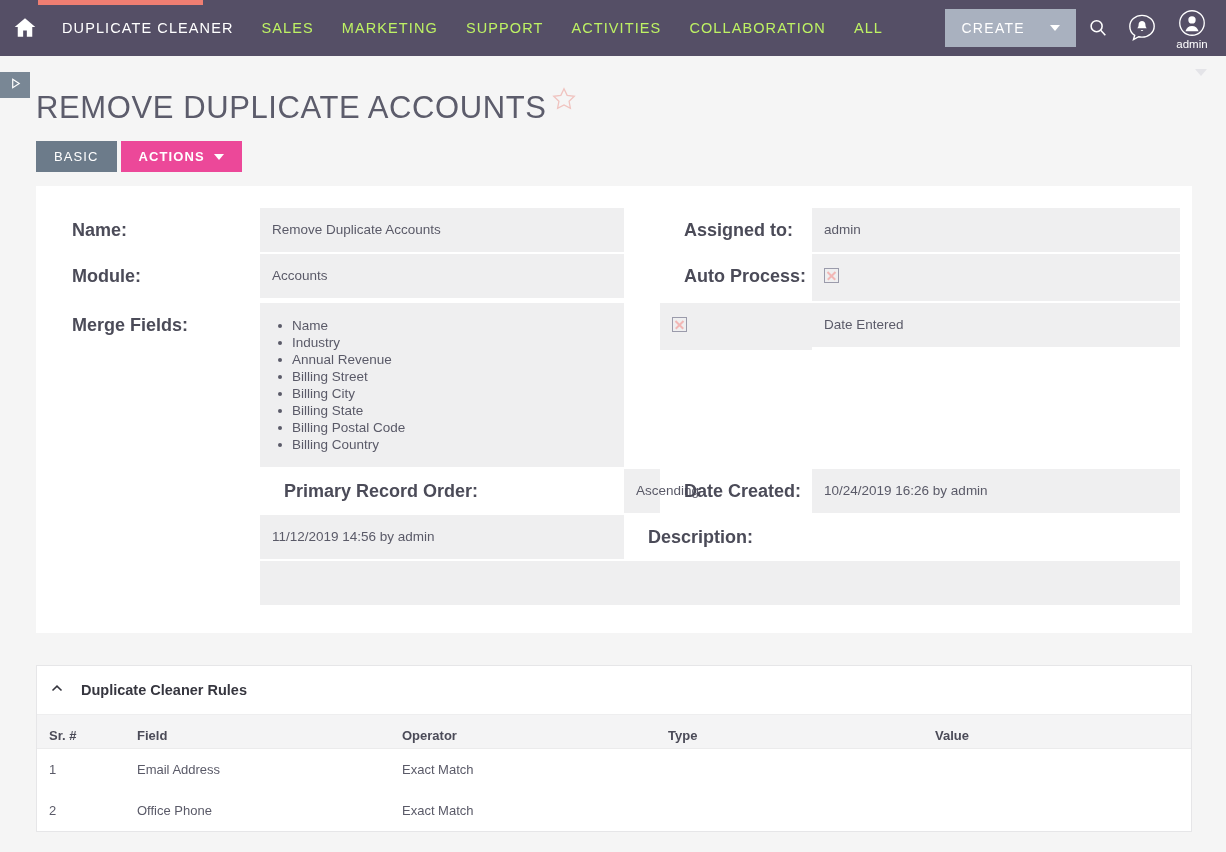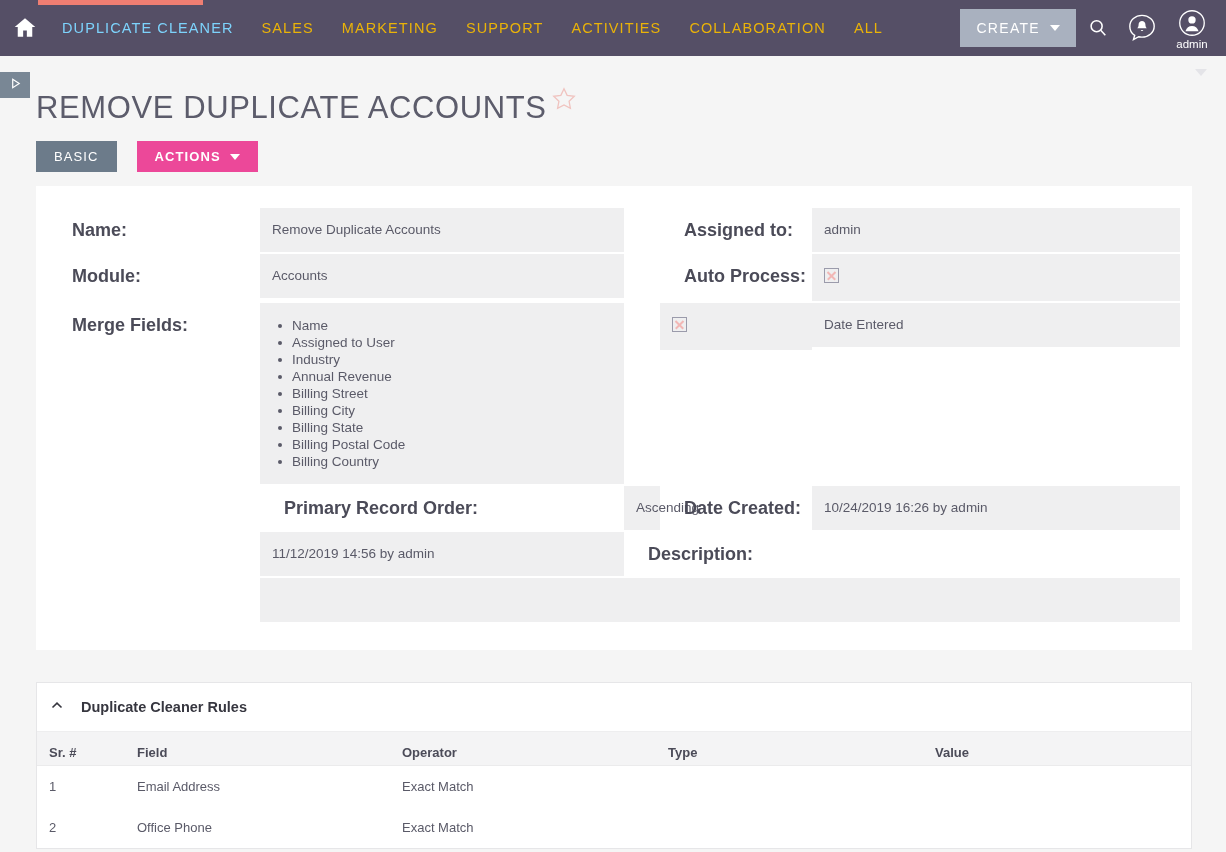--- a/index.html
+++ b/index.html
@@ -21,50 +21,50 @@
   }
   .active-tab-bar {
     position: absolute;
     top: 0; left: 38px;
     width: 165px; height: 5px;
     background: #ef7e72;
   }
   .home-icon { width: 26px; height: 26px; display:block; margin: 0 10px 0 4px; }
   .nav-links { display: flex; align-items: center; gap: 0; }
   .nav-link {
-    color: #eab308;
+    color: #bef264;
     font-size: 14.5px;
     letter-spacing: 1.1px;
     padding: 0 14px;
     text-transform: uppercase;
     cursor: pointer;
     white-space: nowrap;
   }
-  .nav-link.current { color: #7dd3fc; }
+  .nav-link.current { color: #ffffff; }
 
   .nav-right {
     position: absolute;
     right: 0; top: 0;
     height: 56px;
     display: flex;
     align-items: center;
     gap: 0;
     padding-right: 6px;
   }
   .create-btn {
     background: #a9b1bf;
     color: #ffffff;
     border: none;
     height: 38px;
     padding: 0 16px;
     font-size: 14px;
     letter-spacing: 1.3px;
     display: flex;
     align-items: center;
-    gap: 10px;
+    gap: 25px;
     cursor: pointer;
     font-family: inherit;
   }
   .caret-down {
     width: 0; height: 0;
     border-left: 5px solid transparent;
     border-right: 5px solid transparent;
     border-top: 6px solid currentColor;
     display: inline-block;
   }
@@ -106,21 +106,21 @@
   .page-title {
     font-size: 31px;
     font-weight: 300;
     color: #5c5c6b;
     letter-spacing: 0.6px;
     text-transform: uppercase;
     line-height: 1;
   }
   .fav-star { margin-left: 4px; margin-top: -6px; }
 
-  .tabs { display: flex; gap: 20px; padding: 18px 0 0 36px; }
+  .tabs { display: flex; gap: 4px; padding: 18px 0 0 36px; }
   .tab {
     height: 31px;
     padding: 0 18px;
     display: flex; align-items: center; gap: 9px;
     color: #ffffff;
     font-size: 13px;
     letter-spacing: 1.1px;
     cursor: pointer;
   }
   .tab.basic { background: #6c7b8a; }
@@ -329,21 +329,20 @@
       <div class="spacer"></div>
       <div class="flabel">Auto Process:</div>
       <div class="fvalue">
         <span class="chk"></span>
       </div>
 
       <div class="flabel">Merge Fields:</div>
       <div class="fvalue">
         <ul class="merge-list">
           <li>Name</li>
-          <li>Assigned to User</li>
           <li>Industry</li>
           <li>Annual Revenue</li>
           <li>Billing Street</li>
           <li>Billing City</li>
           <li>Billing State</li>
           <li>Billing Postal Code</li>
           <li>Billing Country</li>
         </ul>
       </div>
       <div class="spacer"></div>

